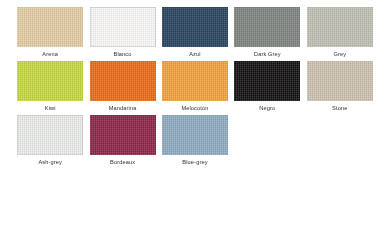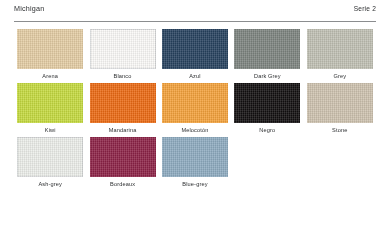--- a/index.html
+++ b/index.html
@@ -89,24 +89,20 @@
     letter-spacing: 0.15px;
     text-align: center;
     line-height: 1;
   }
 </style>
 </head>
 <body>
 
 <div class="card">
 
-  <div class="header">
-    <span class="header-title">Michigan</span>
-    <span class="header-series">Serie 2</span>
-  </div>
 
   <div class="grid">
       <div class="cell">
         <div class="swatch" style="background-color: rgb(228, 205, 164);"></div>
         <div class="caption">Arena</div>
       </div>
       <div class="cell">
         <div class="swatch bordered" style="background-color: rgb(251, 250, 248);"></div>
         <div class="caption">Blanco</div>
       </div>

